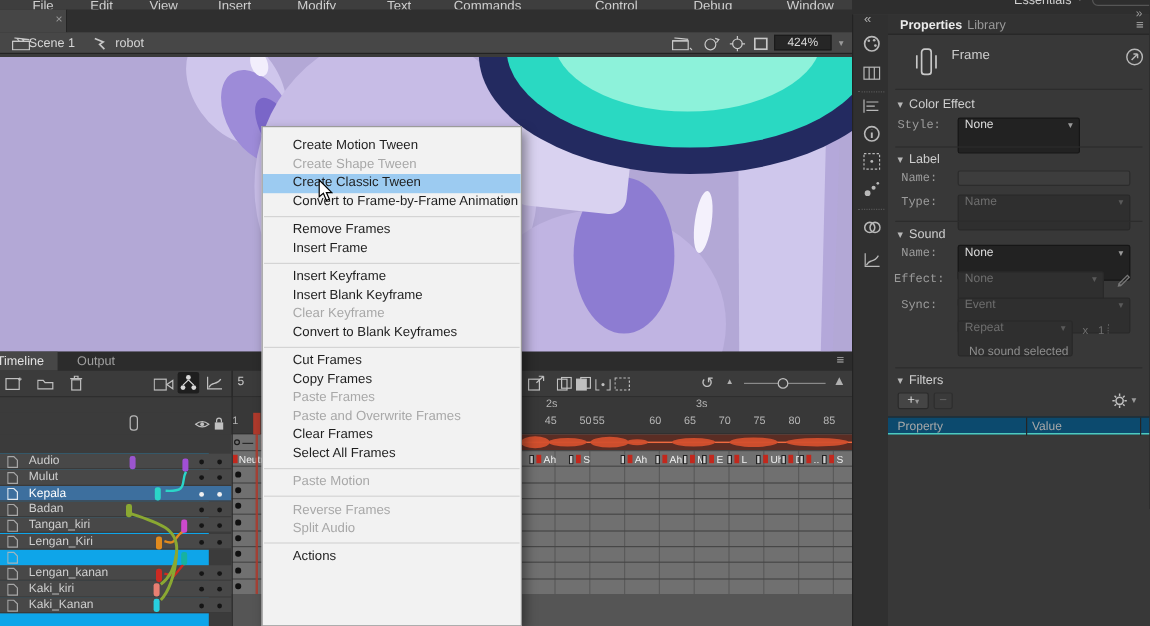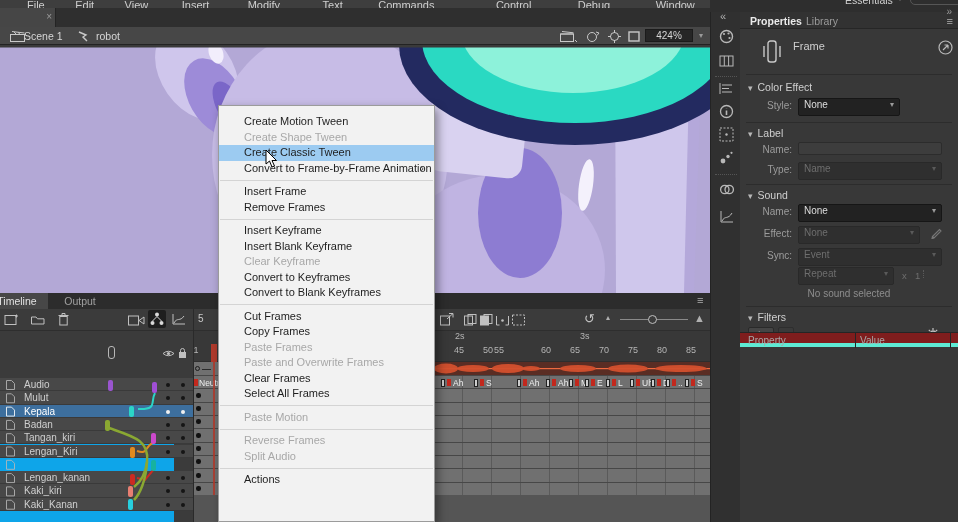--- a/index.html
+++ b/index.html
@@ -64,22 +64,22 @@
   
   #dock { left:710px; top:12px; width:30px; height:510px; background:#303030; border-left:1px solid #232323; }
   .dsep { position:absolute; left:4px; width:22px; border-top:1px dotted #555; }
 
   
   #props { left:740px; top:12px; width:218px; height:510px; background:#383838; }
   #props-hdr { position:absolute; left:0; top:0; width:218px; height:17px; background:#323232; border-bottom:1px solid #262626; }
   .ptab { position:absolute; top:3px; font-size:10.5px; }
   .sect-hdr { position:absolute; font-size:10.5px; color:#cfcfcf; }
   .sect-hdr .tri { color:#b8b8b8; margin-right:5px; font-size:9px; }
-  .plabel { position:absolute; width:52px; text-align:right; font-size:10px; color:#9c9c9c; }
-  .dd { position:absolute; height:18px; background:#222; border:1px solid #161616; border-radius:2px;
+  .plabel { position:absolute; width:52px; text-align:center; font-size:10px; color:#9c9c9c;font-family:Liberation Mono, monospace; }
+  .dd { position:absolute; height:30px; background:#222; border:1px solid #161616; border-radius:2px;
         font-size:10px; color:#dddddd; line-height:12px; padding:0 5px; display:flex; justify-content:space-between; }
   .dd.dis { background:#2f2f2f; color:#6e6e6e; border-color:#292929; }
   .dd .cv { font-size:8px; color:#9a9a9a; }
   .dd.dis .cv { color:#5a5a5a; }
   .hr { position:absolute; left:6px; width:206px; border-top:1px solid #2c2c2c; }
 
   
   #ctx { left:218px; top:105px; width:217px; height:417px; background:#f2f2f2;
          border:1px solid #9b9b9b; box-shadow:3px 4px 9px rgba(0,0,0,.4); z-index:10;
          padding-top:8px; overflow:hidden; }
@@ -596,44 +596,43 @@
     <div class="a" style="left:8px;top:315px;width:26px;height:14px;background:#454545;border:1px solid #2a2a2a;border-radius:2px;color:#ddd;font-size:11px;line-height:12px;text-align:center">
       <span>+</span><span style="font-size:7px;color:#9a9a9a">▾</span>
     </div>
     <div class="a" style="left:38px;top:315px;width:16px;height:14px;background:#3a3a3a;border:1px solid #2e2e2e;border-radius:2px;color:#666;font-size:11px;line-height:12px;text-align:center">−</div>
     <svg class="a" style="left:186px;top:315px" width="14" height="14">
       <circle cx="7" cy="7" r="3" fill="none" stroke="#c0c0c0" stroke-width="1.3"></circle>
       <path d="M7,1 V3 M7,11 V13 M1,7 H3 M11,7 H13 M2.8,2.8 L4.2,4.2 M9.8,9.8 L11.2,11.2 M11.2,2.8 L9.8,4.2 M4.2,9.8 L2.8,11.2" stroke="#c0c0c0" stroke-width="1.2"></path>
     </svg>
     <span class="a" style="left:203px;top:317px;font-size:8px;color:#9a9a9a">▾</span>
 
-    <div class="a" style="left:0;top:320px;width:218px;height:15px;background:#7f1d1d;border-top:1px solid #252525;border-bottom:4px solid #5eead4">
+    <div class="a" style="left:0;top:335px;width:218px;height:15px;background:#0c4a6e;border-top:1px solid #252525;border-bottom:1px solid #5eead4">
       <span class="a" style="left:8px;top:2px;font-size:10px;color:#a8a8a8">Property</span>
       <span class="a" style="left:120px;top:2px;font-size:10px;color:#a8a8a8">Value</span>
       <div class="a" style="left:115px;top:0;width:1px;height:15px;background:#252525"></div>
       <div class="a" style="left:210px;top:0;width:1px;height:15px;background:#252525"></div>
     </div>
   </div>
 
   <div id="ctx" class="a">
     <div class="mi">Create Motion Tween</div>
     <div class="mi dis">Create Shape Tween</div>
     <div class="mi hi">Create Classic Tween</div>
     <div class="mi">
       <span>Convert to Frame-by-Frame Animation</span>
       <span class="sub">›</span>
     </div>
     <div class="msep"></div>
+    <div class="mi">Remove Frames</div>
     <div class="mi">Insert Frame</div>
-    <div class="mi">Remove Frames</div>
     <div class="msep"></div>
     <div class="mi">Insert Keyframe</div>
     <div class="mi">Insert Blank Keyframe</div>
     <div class="mi dis">Clear Keyframe</div>
-    <div class="mi">Convert to Keyframes</div>
     <div class="mi">Convert to Blank Keyframes</div>
     <div class="msep"></div>
     <div class="mi">Cut Frames</div>
     <div class="mi">Copy Frames</div>
     <div class="mi dis">Paste Frames</div>
     <div class="mi dis">Paste and Overwrite Frames</div>
     <div class="mi">Clear Frames</div>
     <div class="mi">Select All Frames</div>
     <div class="msep"></div>
     <div class="mi dis">Paste Motion</div>

